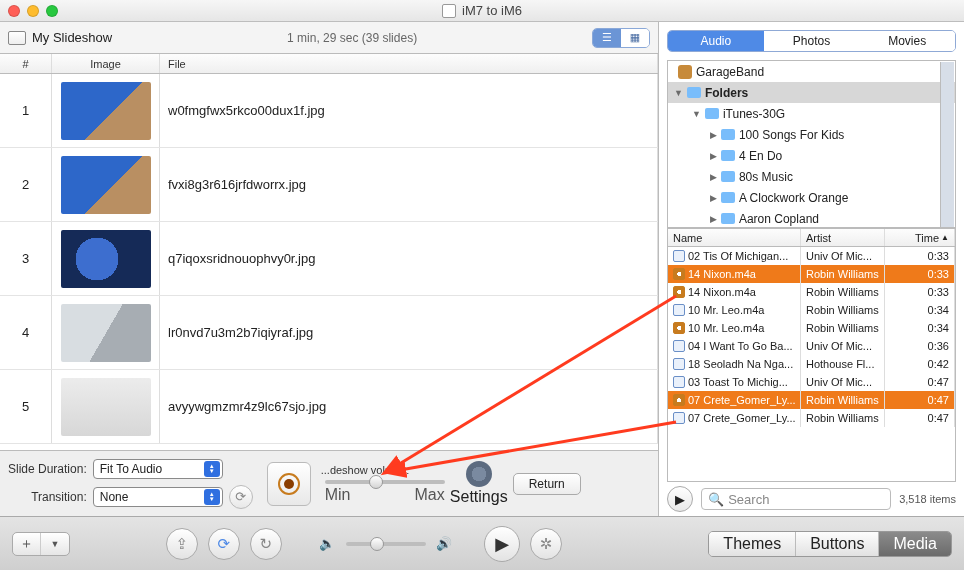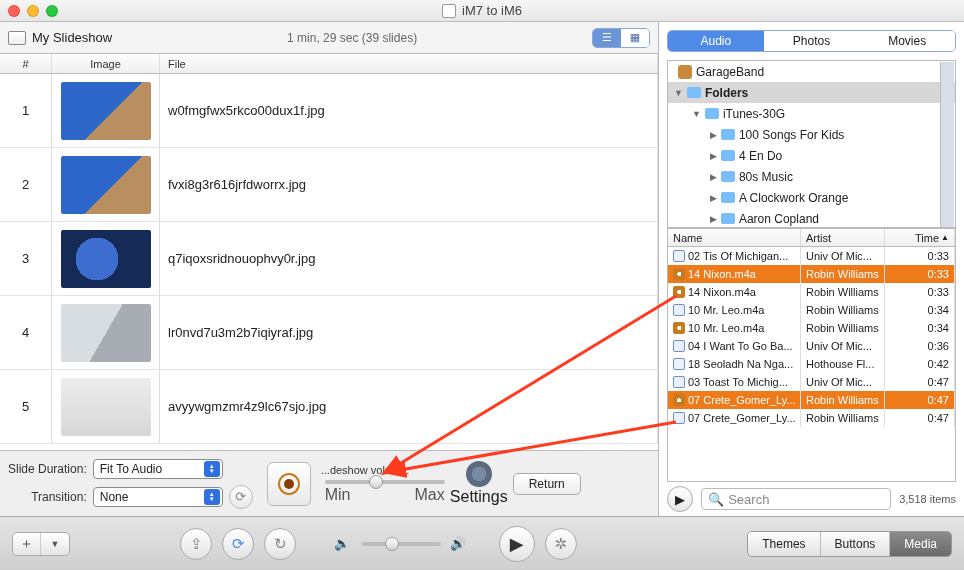--- a/index.html
+++ b/index.html
@@ -82,21 +82,21 @@
 
 
 .bottombar{height:54px;background:linear-gradient(#e4e4e4,#cfcfcf);border-top:1px solid #aaa;display:flex;align-items:center;padding:0 12px;gap:10px}
 .add-seg{display:flex;border:1px solid #aaa;border-radius:5px;overflow:hidden;height:24px;background:linear-gradient(#fff,#e6e6e6)}
 .add-seg div{width:28px;display:flex;align-items:center;justify-content:center;font-size:14px;color:#555;border-right:1px solid #ccc}
 .add-seg div:last-child{border:none;font-size:9px}
 .circ{width:32px;height:32px;border-radius:50%;border:1px solid #aaa;background:linear-gradient(#fff,#e3e3e3);display:flex;align-items:center;justify-content:center;color:#4f8ae6;font-size:15px}
 .circ.grey{color:#888}
 .play-big{width:36px;height:36px}
 .segbtn{display:flex;border:1px solid #999;border-radius:5px;overflow:hidden;height:26px}
-.segbtn div{padding:0 14px;display:flex;align-items:center;font-size:12px;background:linear-gradient(#fdfdfd,#e2e2e2);border-right:1px solid #bbb}
+.segbtn div{padding:0 14px;display:flex;align-items:center;font-size:16px;background:linear-gradient(#fdfdfd,#e2e2e2);border-right:1px solid #bbb}
 .segbtn div:last-child{border:none}
 .segbtn .active{background:linear-gradient(#8b8b8b,#6b6b6b);color:#fff}
 
 
 .arrow{position:absolute;pointer-events:none}
 
 </style>
 </head>
 <body>
 

